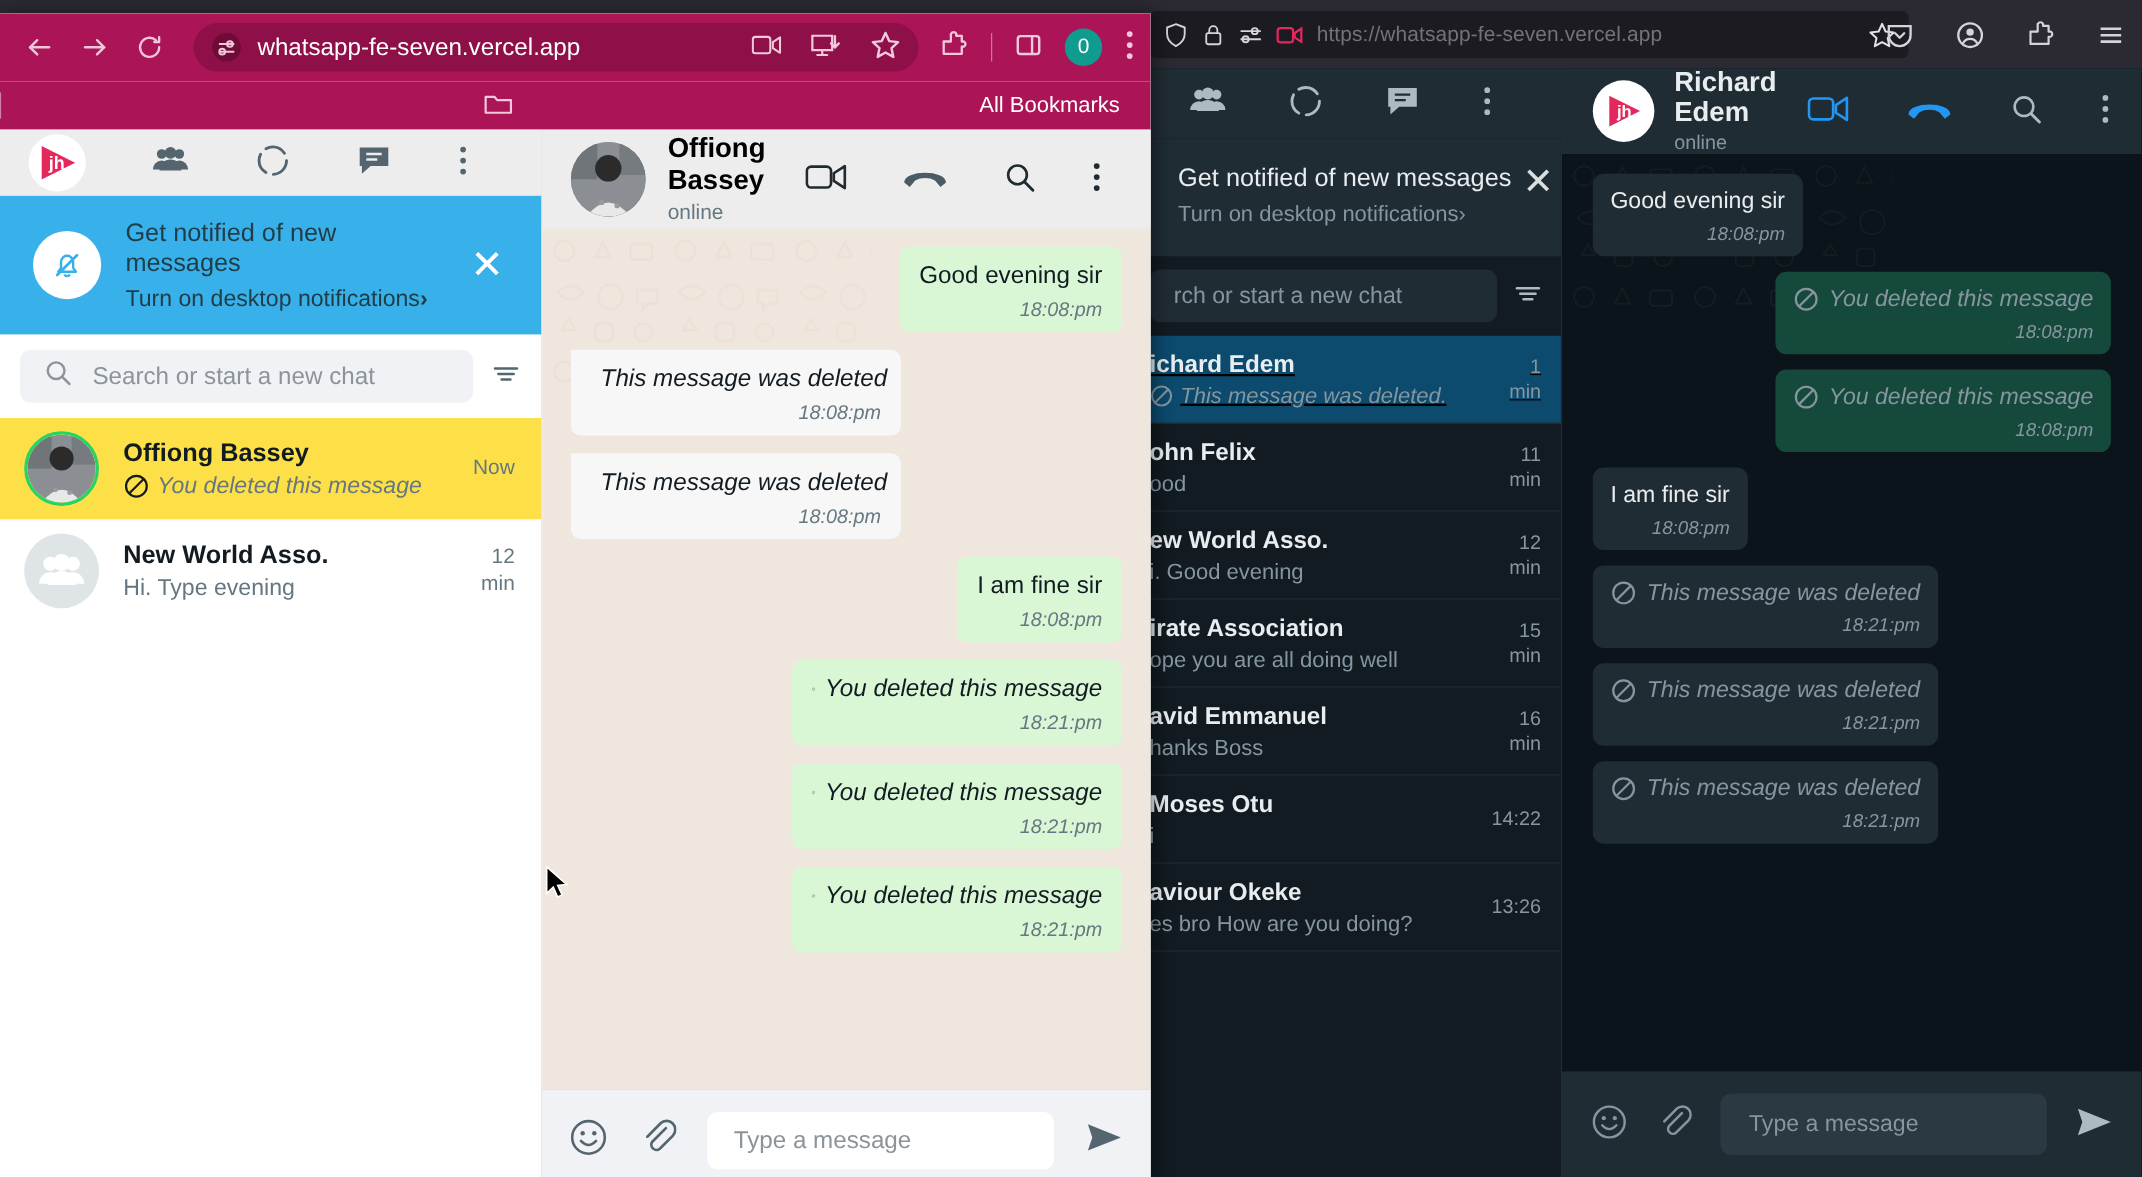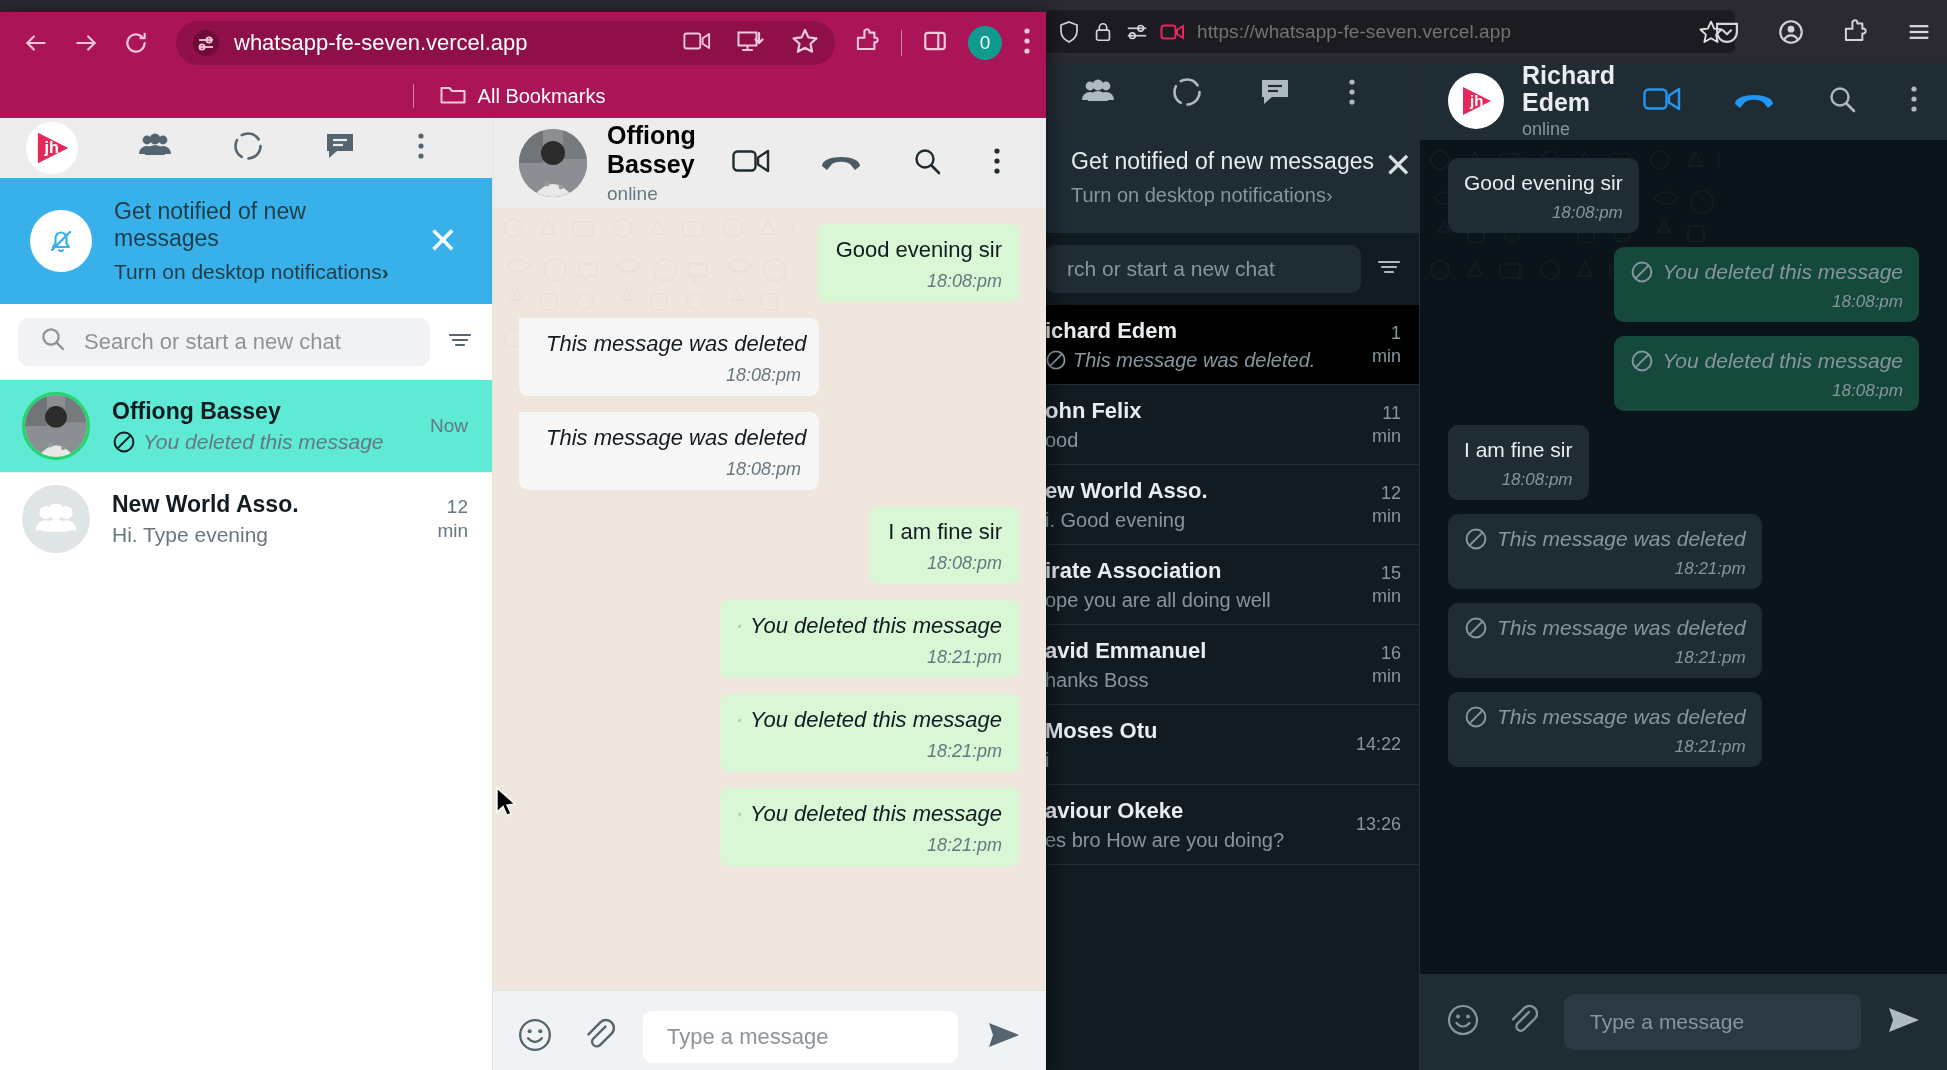--- a/index.html
+++ b/index.html
@@ -34,21 +34,21 @@
   .wad-notify-t1 { color:#e9edef; font-size:23px; margin-bottom:9px; white-space:nowrap;}
   .wad-notify-t2 { color:#8696a0; font-size:20px; white-space:nowrap; }
   .wad-notify-x { color:#d9dee0; font-size:34px; line-height:1; cursor:pointer; padding-left:10px;}
   .wad-searchrow { display:flex; align-items:center; padding:12px 16px 12px 0; gap:14px; }
   .wad-search { flex:1; height:48px; background:#202c33; border-radius:10px; display:flex;
                 align-items:center; padding-left:22px; }
   .wad-search span { color:#8696a0; font-size:21px; }
   .wad-list { flex:1; overflow:hidden; }
   .wad-item { height:80px; padding:0 18px 0 0; display:flex; align-items:center;
               justify-content:space-between; border-bottom:1px solid #222d34; cursor:pointer; }
-  .wad-item.active { background:#000000;text-decoration:underline; }
+  .wad-item.active { background:#0c4a6e;text-decoration:underline; }
   .wad-item-txt { padding-left:0; overflow:hidden; }
   .wad-name { color:#e9edef; font-size:22px; font-weight:bold; white-space:nowrap;
               margin-bottom:5px; }
   .wad-msg { color:#8696a0; font-size:20px; white-space:nowrap; display:flex;
              align-items:center; gap:6px; }
   .wad-msg.del { font-style:italic; }
   .wad-time { color:#8696a0; font-size:18px; text-align:right; width:60px;
               flex-shrink:0; line-height:1.25; }
 
   .wad-right { flex:1; display:flex; flex-direction:column; background:#0b141a; }
@@ -85,21 +85,21 @@
   .cr-omnibox { flex:1; height:44px; background:#8f1049; border-radius:22px;
                 display:flex; align-items:center; padding:0 16px; gap:14px; margin:0 12px; }
   .cr-omni-text { color:#fff; font-size:22px; white-space:nowrap; }
   .cr-omni-right { margin-left:auto; display:flex; align-items:center; gap:26px; }
   .cr-tool-right { display:flex; align-items:center; gap:20px; }
   .cr-divider { width:1px; height:26px; background:#d080a6; }
   .cr-profile { width:34px; height:34px; border-radius:50%; background:#0f9b8e;
                 color:#fff; font-size:19px; display:flex; align-items:center;
                 justify-content:center; }
   .cr-bookmarks { height:44px; background:#ab1457; display:flex; align-items:center;
-                  justify-content:center; padding-right:28px; gap:12px; }
+                  justify-content:space-between; padding-right:28px; gap:12px; }
   .cr-bm-div { width:1px; height:24px; background:#d080a6; margin-right:14px; }
   .cr-bm-text { color:#fff; font-size:20px; }
 
   .cr-page { height:964px; display:flex; background:#fff; }
   
   .wl-left { width:493px; display:flex; flex-direction:column; background:#fff;
              border-right:1px solid #e3e3e3; }
   .wl-header { height:60px; background:#ededed; display:flex; align-items:center;
                padding:0 26px; gap:0; }
   .wl-avatar-jh { width:52px; height:52px; border-radius:50%; background:#fff;
@@ -113,21 +113,21 @@
   .wl-notify-t1 { color:#1f3c47; font-size:23px; margin-bottom:8px; }
   .wl-notify-t2 { color:#1f3c47; font-size:21px; }
   .wl-notify-x { margin-left:auto; color:#fff; font-size:36px; line-height:1;
                  padding:0 12px; cursor:pointer; }
   .wl-searchrow { display:flex; align-items:center; padding:14px 18px; gap:16px; }
   .wl-search { flex:1; height:48px; background:#f0f2f5; border-radius:10px;
                display:flex; align-items:center; padding-left:22px; gap:18px; }
   .wl-search span { color:#8d9499; font-size:22px; }
   .wl-item { height:92px; display:flex; align-items:center; padding:0 24px 0 22px;
              gap:22px; cursor:pointer; }
-  .wl-item.active { background:#5eead4; }
+  .wl-item.active { background:#fde047; }
   .wl-item + .wl-item { border-top:1px solid #f0f0f0; }
   .wl-av { width:68px; height:68px; border-radius:50%; flex-shrink:0;
            display:flex; align-items:center; justify-content:center; overflow:hidden; }
   .wl-av.ring { border:3px solid #25d366; }
   .wl-name { color:#111b21; font-size:23px; font-weight:bold; margin-bottom:5px; }
   .wl-msg { color:#667781; font-size:21px; display:flex; align-items:center; gap:7px; }
   .wl-msg.del { font-style:italic; }
   .wl-time { margin-left:auto; color:#667781; font-size:19px; text-align:right;
              width:52px; line-height:1.25; }
 

